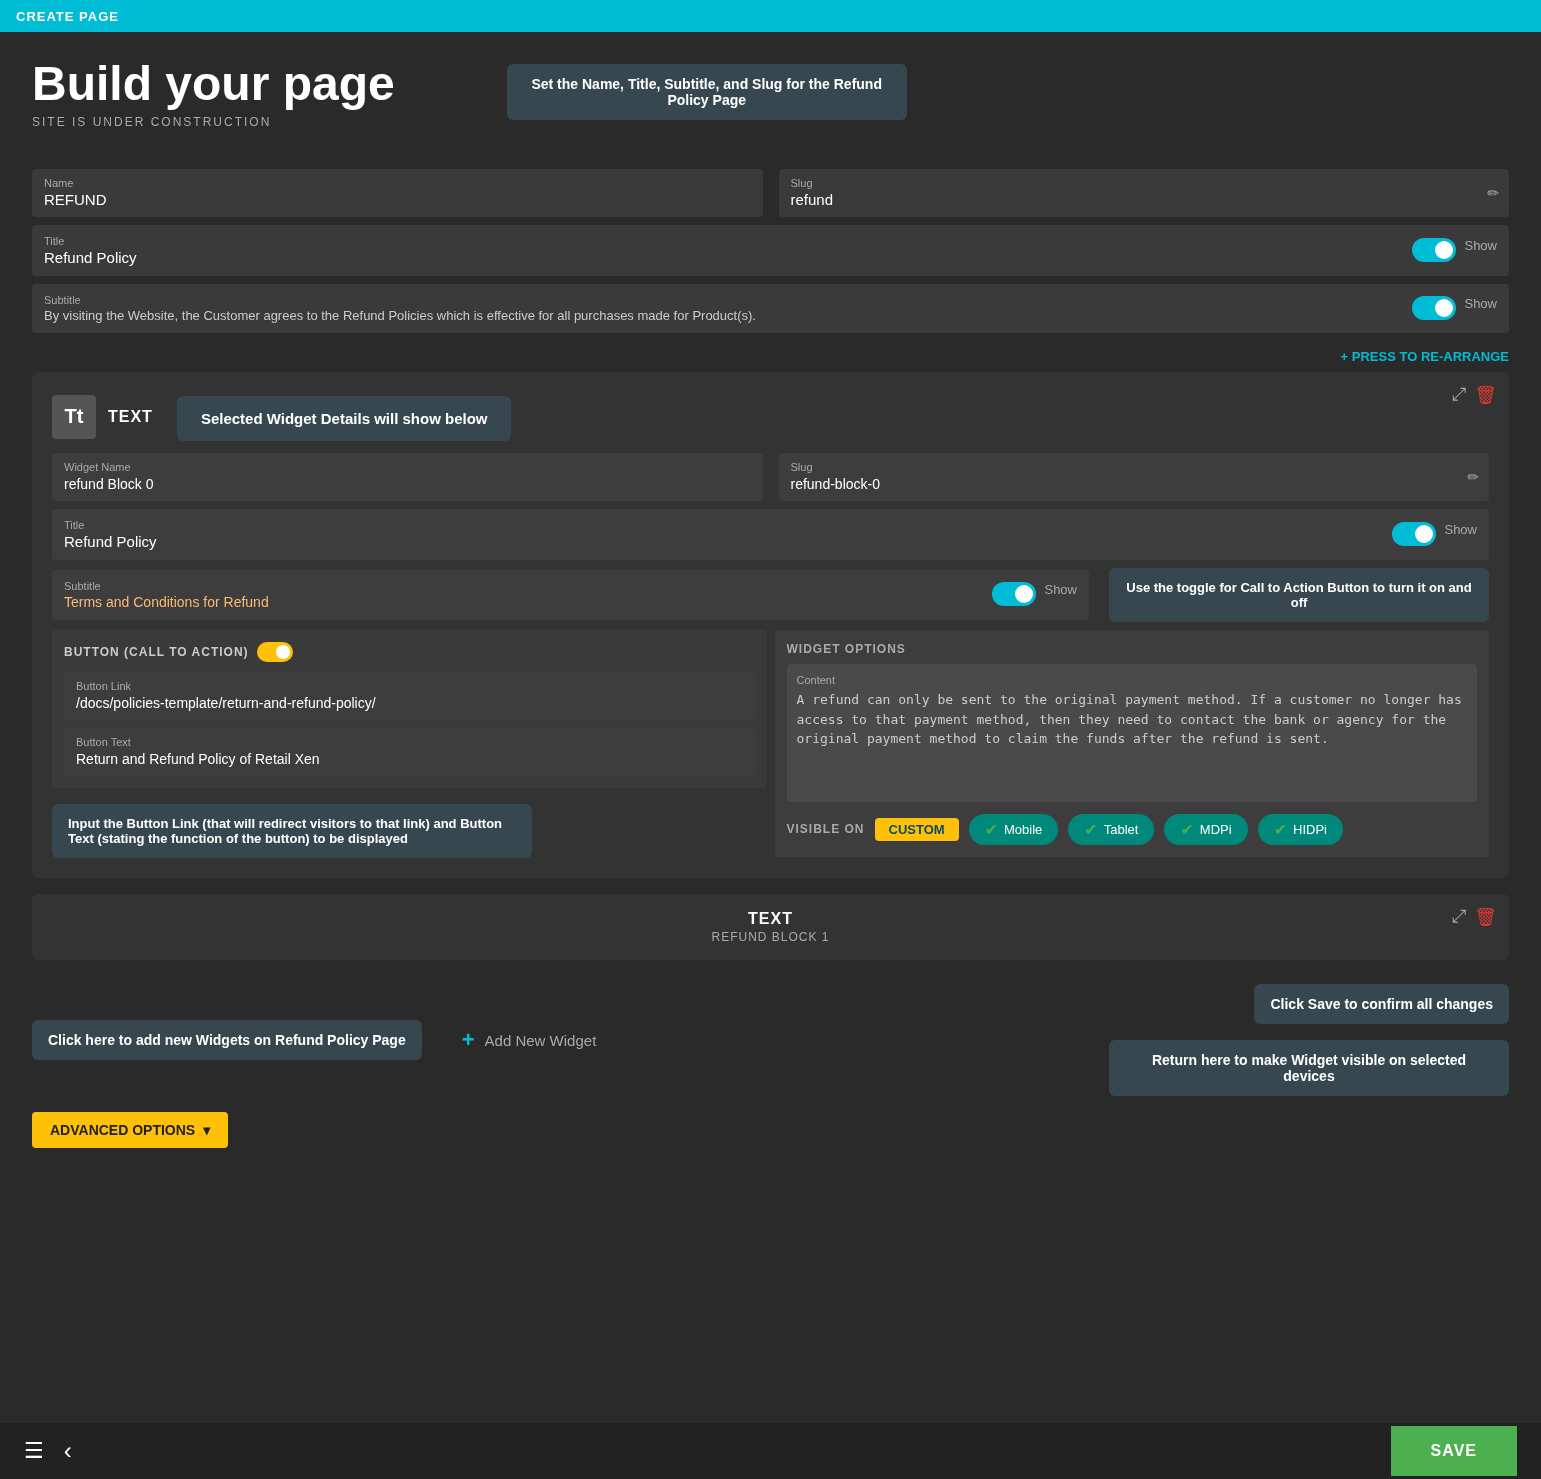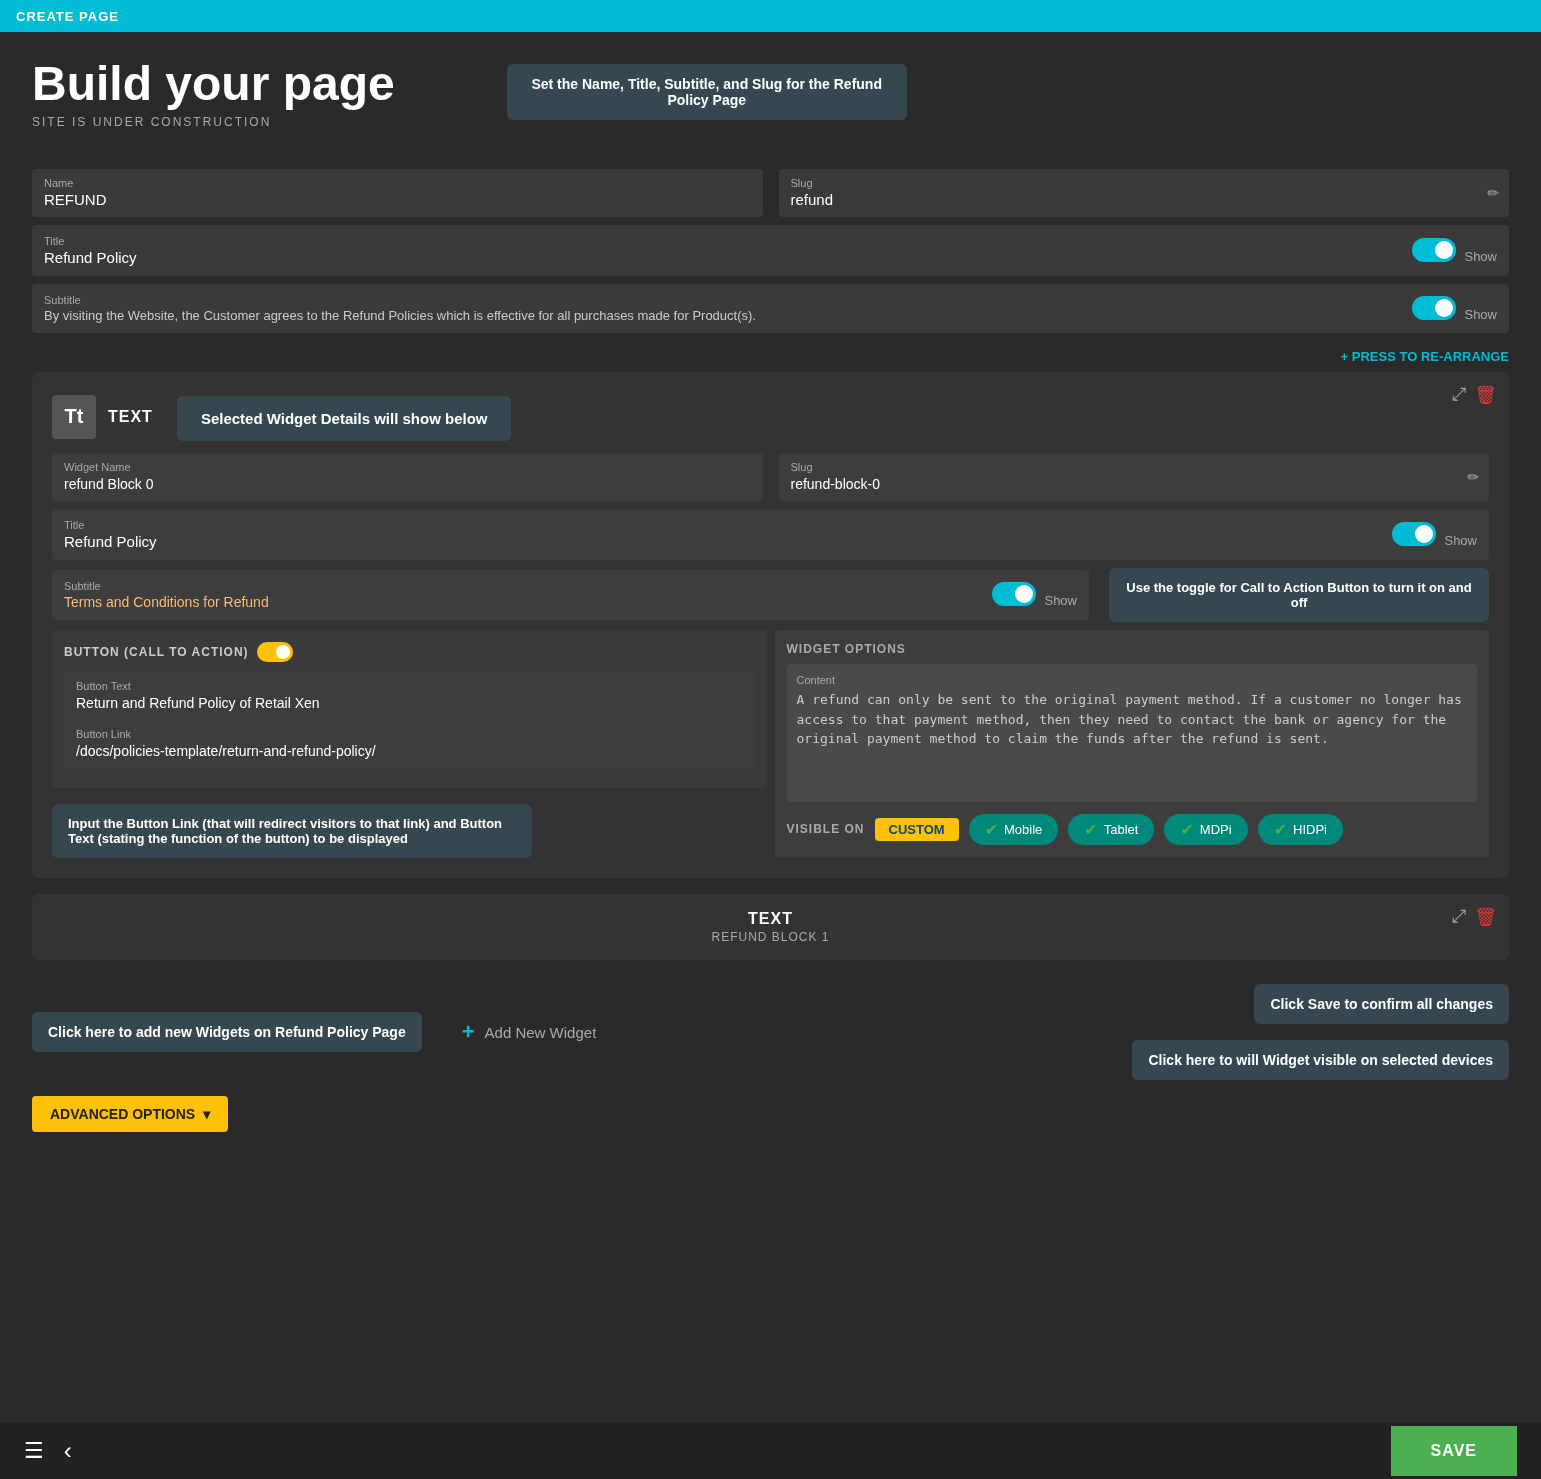--- a/index.html
+++ b/index.html
@@ -92,21 +92,21 @@
       font-size: 11px;
       color: #aaa;
       display: block;
       margin-bottom: 2px;
     }
     .toggle-row .field-content {
       flex: 1;
     }
     .toggle-row .right-side {
       display: flex;
-      align-items: flex-end;
+      align-items: flex-start;
       gap: 8px;
     }
     .toggle-label {
       font-size: 13px;
       color: #aaa;
     }
 
     
     .toggle-switch {
       position: relative;
@@ -584,27 +584,27 @@
 
         <div class="col-left">
           <div class="cta-section">
             <div class="cta-header">
               <span>BUTTON (CALL TO ACTION)</span>
               <label class="cta-toggle-small">
 
                 <span class="cta-slider-small"></span>
               </label>
             </div>
+            <div class="inner-field" style="margin-bottom:8px;">
+              <label>Button Link</label>
+              <input type="text" value="/docs/policies-template/return-and-refund-policy/" style="">
+            </div>
             <div class="inner-field">
               <label>Button Text</label>
               <input type="text" value="Return and Refund Policy of Retail Xen" style="">
-            </div>
-            <div class="inner-field" style="margin-bottom:8px;">
-              <label>Button Link</label>
-              <input type="text" value="/docs/policies-template/return-and-refund-policy/" style="">
             </div>
           </div>
           
           <div class="tooltip-box" style="font-size:13px; max-width:480px; margin-top:8px; text-align:left;">Input the Button Link (that will redirect visitors to that link) and Button Text (stating the function of the button) to be displayed</div>
         </div>
 
         <div class="col-right">
           <div class="widget-options-panel">
             <div class="widget-options-title">WIDGET OPTIONS</div>
             <div class="content-field">
@@ -649,21 +649,21 @@
 
       <div class="tooltip-box" style="font-size:14px;">Click here to add new Widgets on Refund Policy Page</div>
 
       <div class="add-widget-row">
         <span class="add-widget-plus">+</span>
         <span>Add New Widget</span>
       </div>
 
       <div style="margin-left:auto; display:flex; flex-direction:column; align-items:flex-end; gap:8px;">
         <div class="tooltip-box" style="font-size:14px;">Click Save to confirm all changes</div>
-        <div class="tooltip-box" style="font-size:14px; margin-top:8px;">Click here to will Widget visible on selected devices</div>
+        <div class="tooltip-box" style="font-size:14px; margin-top:8px;">Return here to make Widget visible on selected devices</div>
       </div>
     </div>
 
     <div style="padding-bottom: 80px;">
       <button class="advanced-btn">
         <span>ADVANCED OPTIONS</span>
         <span>▾</span>
       </button>
     </div>
 

